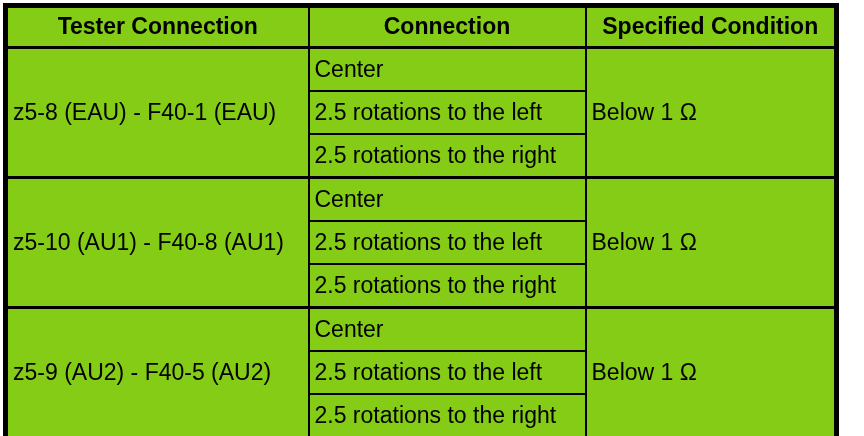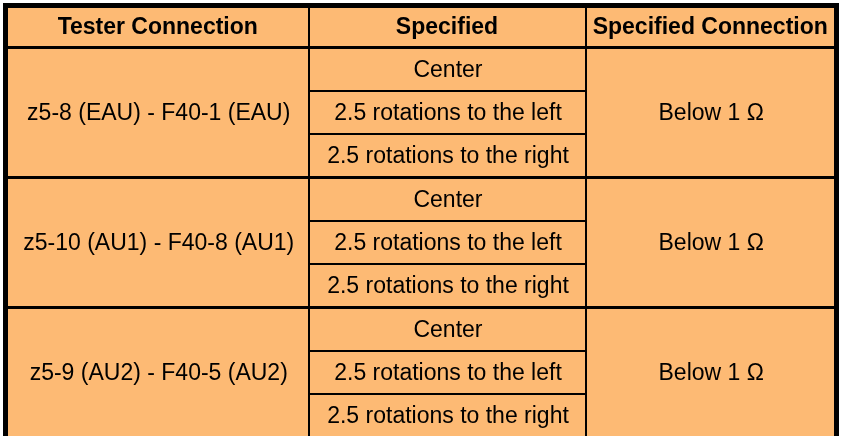--- a/index.html
+++ b/index.html
@@ -31,32 +31,32 @@
 
   table.spec-table { border: 5px solid #000000; }
 
   table.spec-table th,
   table.spec-table td {
     border: 2px solid #000000;
     font-size: 23px;
     line-height: 1.1;
     overflow: hidden;
     white-space: nowrap;
-    background: #fdba74;
+    background: #84cc16;
   }
   table.spec-table th {
     font-weight: bold;
     text-align: center;
     height: 38px;
     border-bottom: 3px solid #000000;
     padding: 0 2px;
   }
   table.spec-table td {
     font-weight: normal;
-    text-align: center;
+    text-align: left;
     vertical-align: middle;
     height: 41px;
     padding: 0 3px 0 5px;
   }
   tr.group-start td { border-top: 3px solid #000000; }
   td.connection-cell { padding-left: 4px; }
   td.specified-cell  { padding-left: 5px; margin-left: 36px; }
 </style>
 </head>
 <body>
@@ -64,22 +64,22 @@
 <div class="page">
   <table class="spec-table">
     <colgroup>
       <col class="c1">
         <col class="c2">
         <col class="c3">
     </colgroup>
     <thead>
       <tr>
         <th>Tester Connection</th>
-        <th>Specified</th>
-        <th>Specified Connection</th>
+        <th>Connection</th>
+        <th>Specified Condition</th>
       </tr>
     </thead>
     <tbody>
 
       <tr class="group-start">
         <td class="connection-cell" rowspan="3">z5-8 (EAU) - F40-1 (EAU)</td>
         <td class="condition-cell">Center</td>
         <td class="specified-cell" rowspan="3">Below 1 Ω</td>
       </tr>
       <tr>

